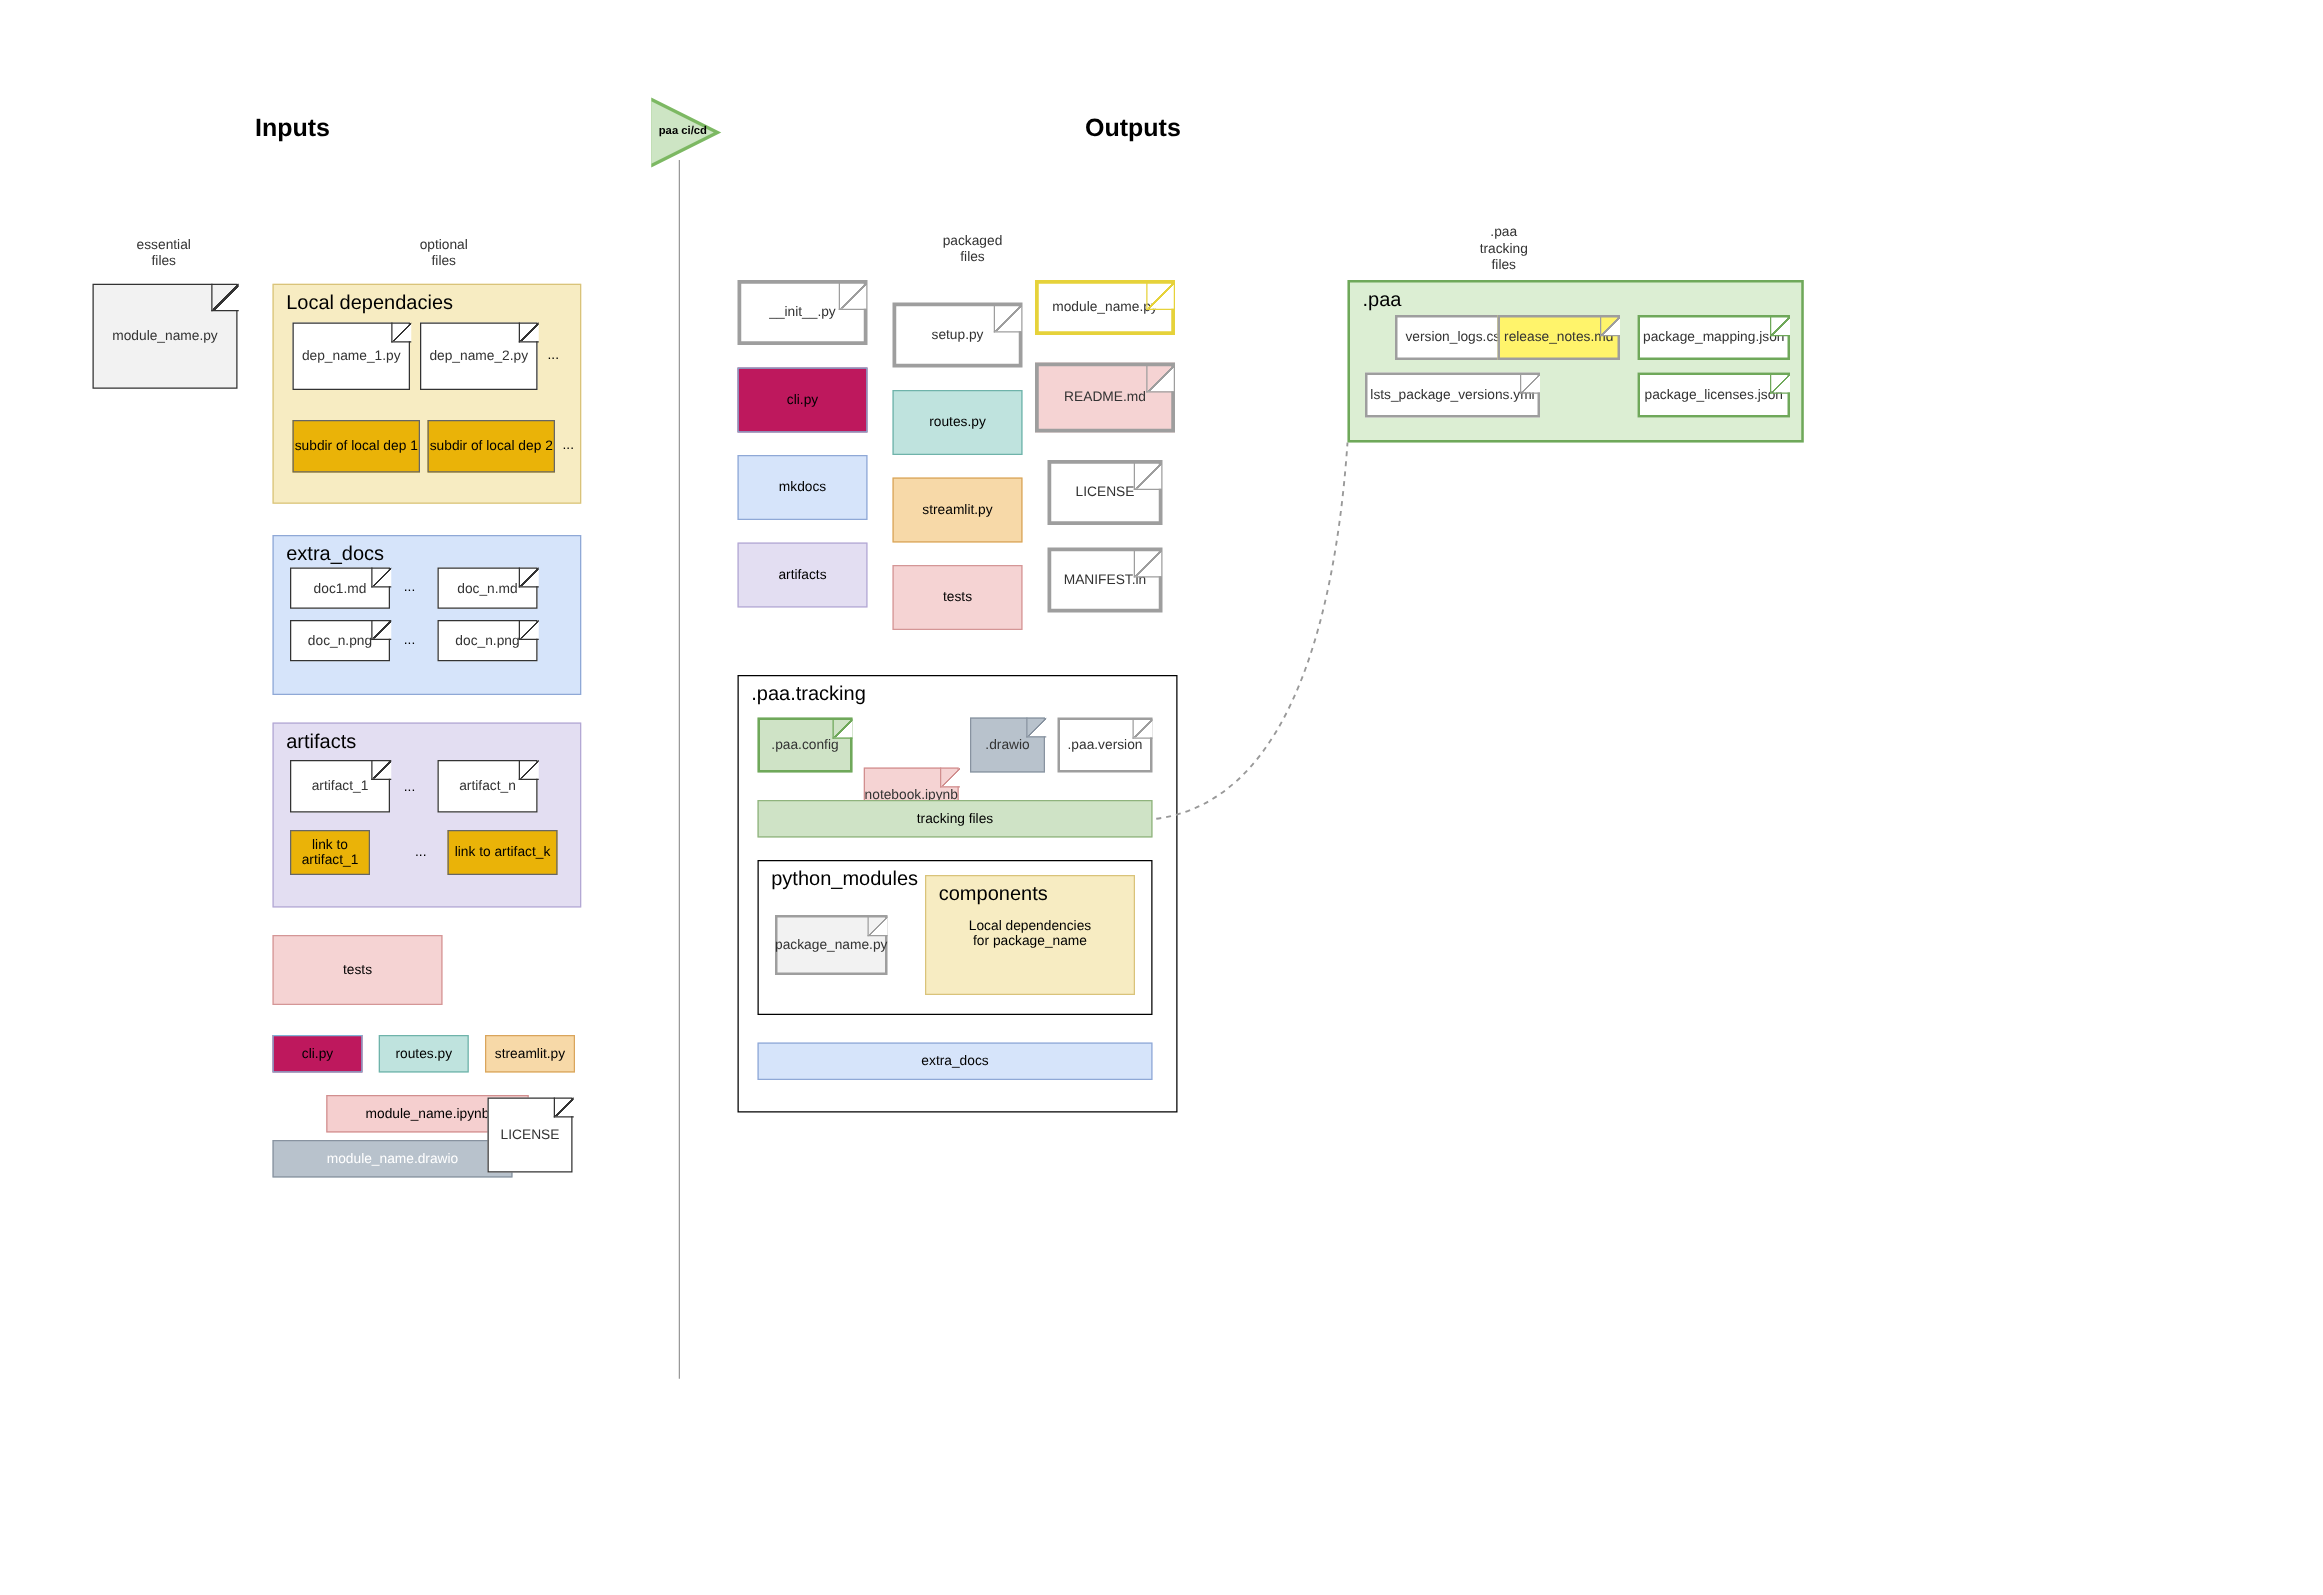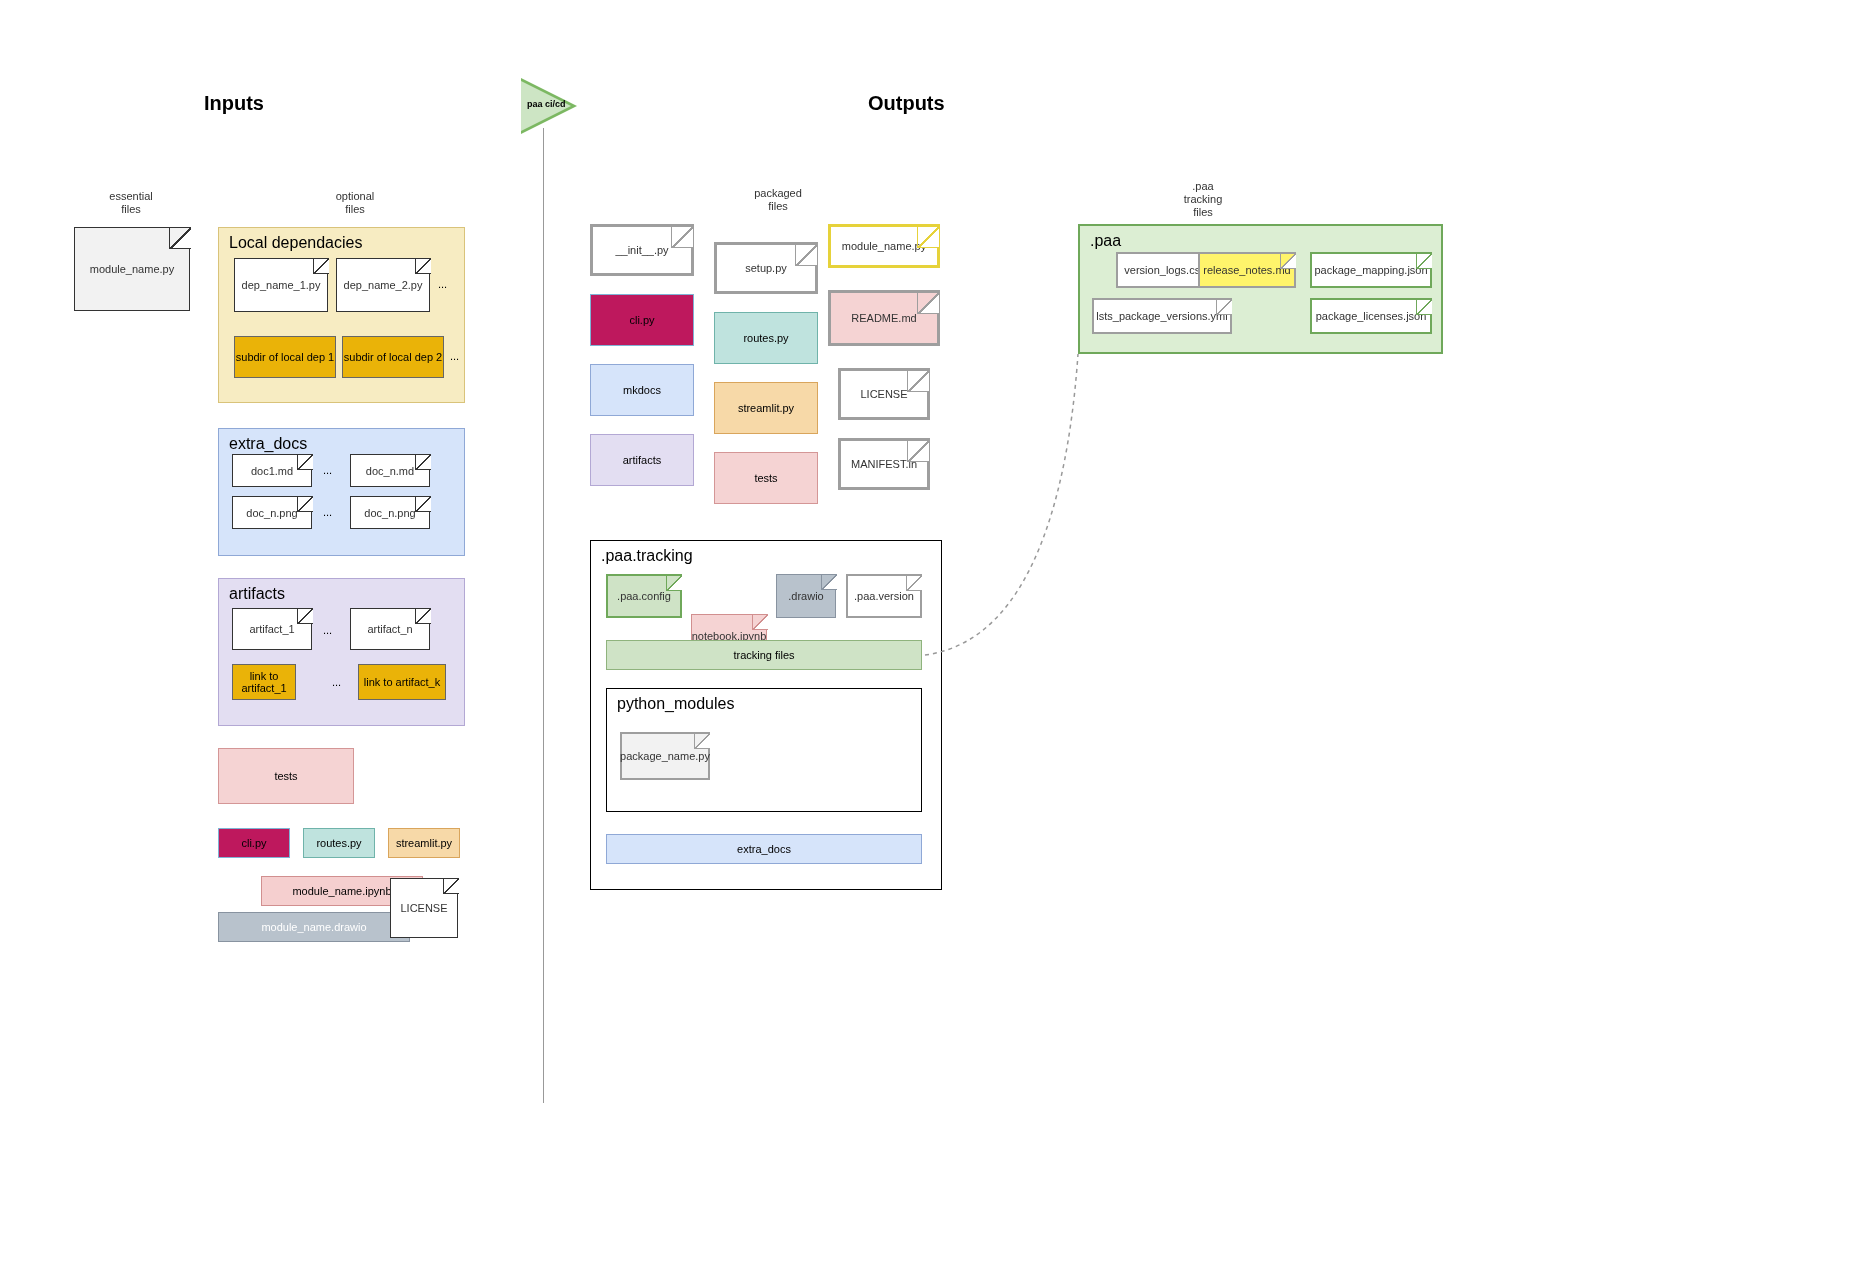--- a/index.html
+++ b/index.html
@@ -251,20 +251,25 @@
       <span>tracking files</span>
     </div>
 
   <div class="container c-plain" style="left:606px; top:688px; width:316px; height:124px;">
     <div class="title">python_modules</div>
   </div>
   <div class="file border-gray fill-lgray" style="left:620px; top:732px; width:90px; height:48px; border-width:2px;">
       <div class="fold"></div>
       <span>package_name.py</span>
     </div>
+  <div class="container c-yellow" style="left:740px; top:700px; width:168px; height:96px;">
+    <div class="title">components</div>
+    <div style="position:absolute; top:34px; left:0; right:0; text-align:center; font-size:11px; white-space:pre;">Local dependencies
+for package_name</div>
+  </div>
 
   <div class="box b-lblue" style="left:606px; top:834px; width:316px; height:30px;">
       <span>extra_docs</span>
     </div>
 
   <div class="container c-green" style="left:1078px; top:224px; width:365px; height:130px;">
     <div class="title">.paa</div>
   </div>
   <div class="file border-gray" style="left:1092px; top:252px; width:98px; height:36px; border-width:2px;margin-left:24px;">
       <div class="fold"></div>

